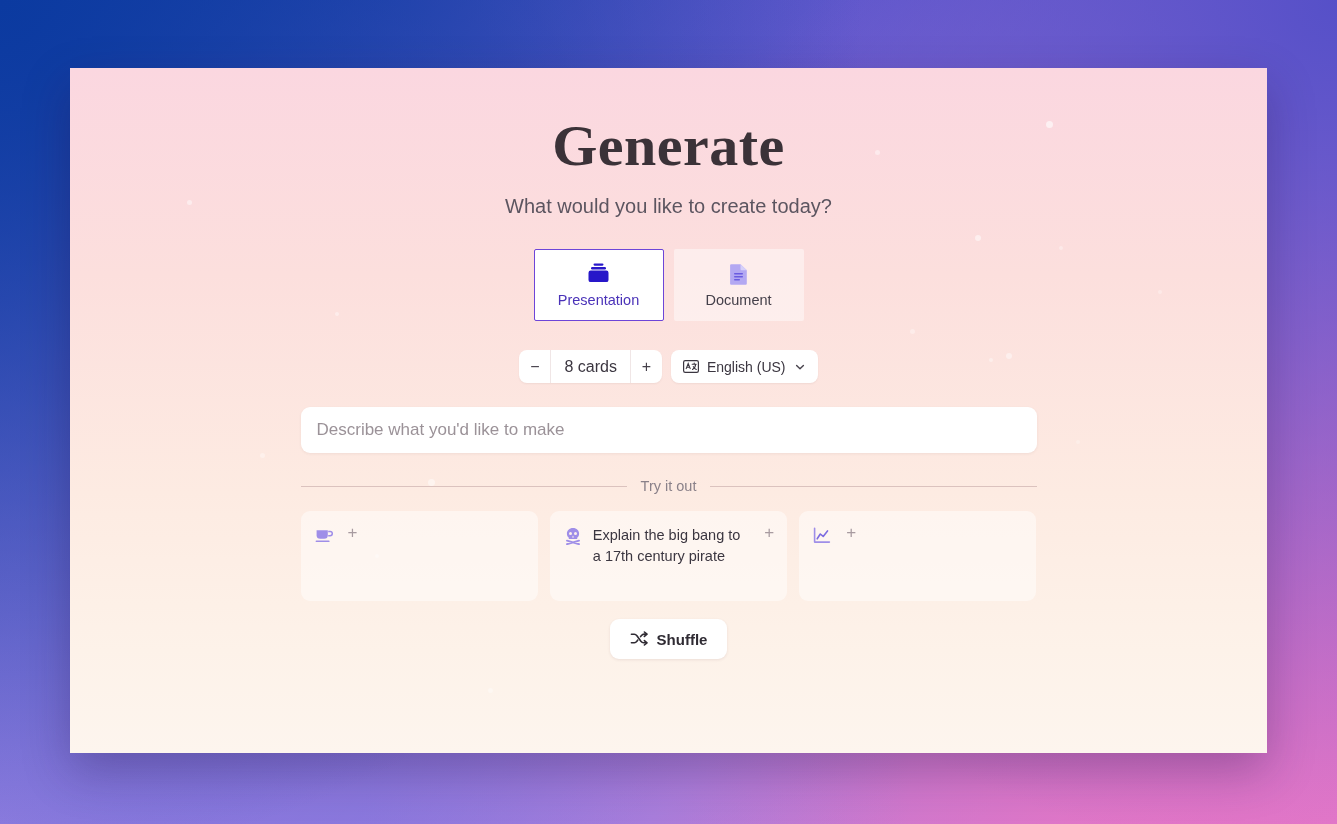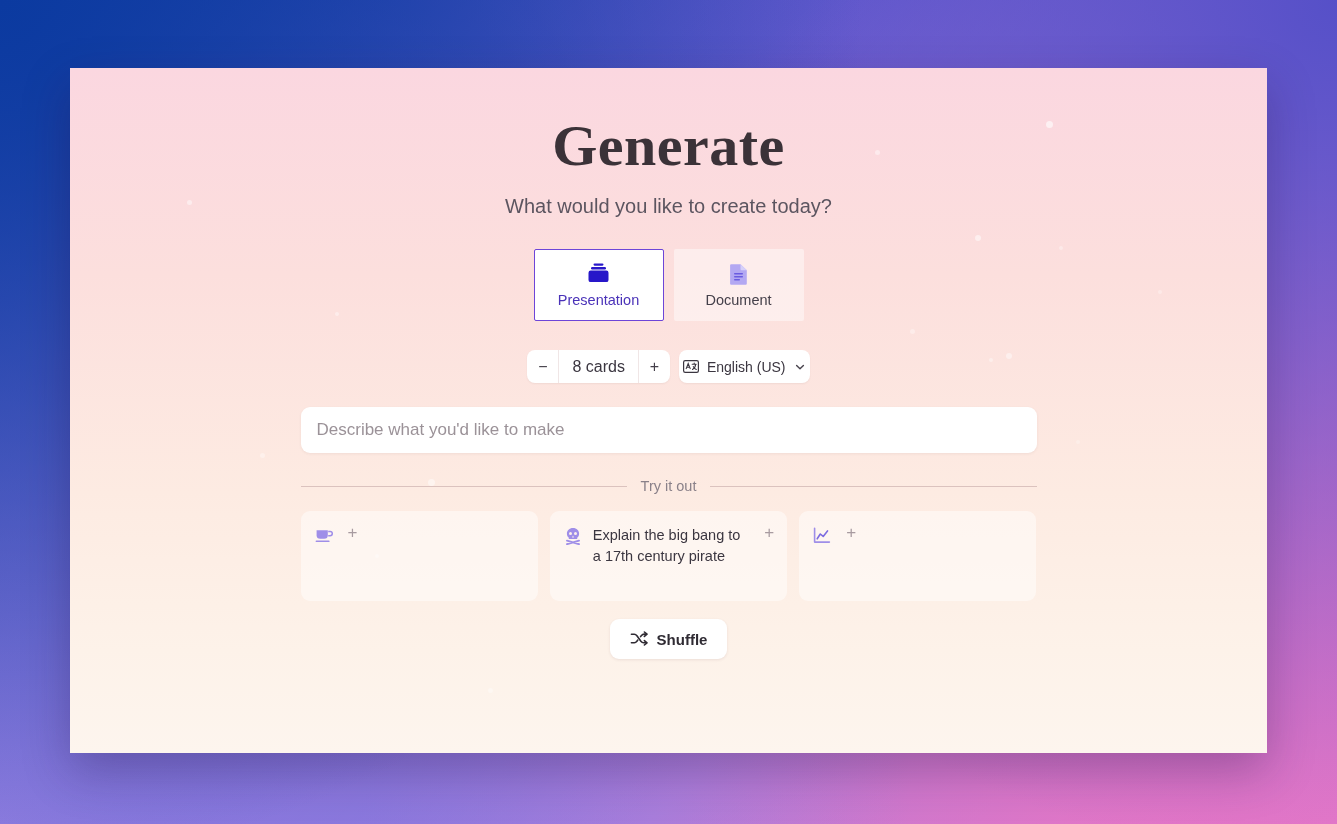--- a/index.html
+++ b/index.html
@@ -129,21 +129,21 @@
     line-height: 33px;
     white-space: nowrap;
   }
   #language-select {
     display: flex;
     align-items: center;
     gap: 8px;
     background: #ffffff;
     border-radius: 8px;
     height: 33px;
-    padding: 0 4px;
+    padding: 0 12px;
     cursor: pointer;
     box-shadow: 0 1px 2px rgba(90,50,60,0.07);
   }
   #language-label { font-size: 14px; color: #3b3640; }
 
   
   #prompt-wrap {
     margin-top: 24px;
     width: 736px;
     height: 46px;

